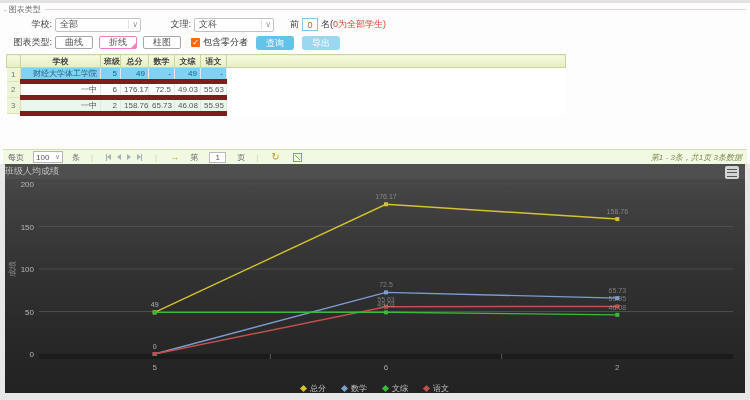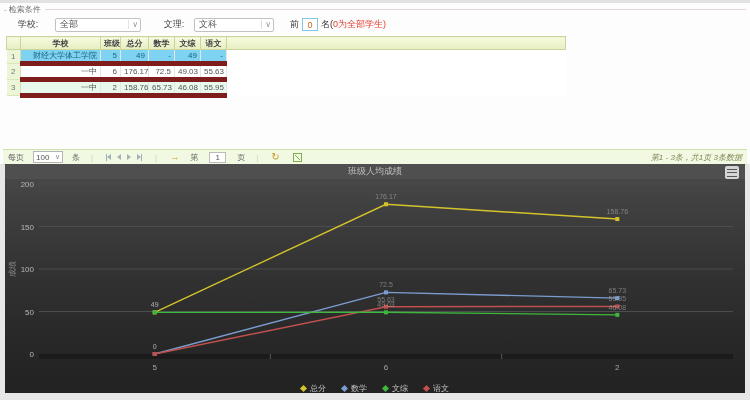--- a/index.html
+++ b/index.html
@@ -6,21 +6,21 @@
   body { margin:0; width:750px; height:400px; position:relative; background:#e7e7e7;
          font-family:"Liberation Sans", sans-serif; overflow:hidden; }
   .top-panel { position:absolute; top:0; left:0; width:750px; height:164px; background:#fdfdfd;
                border-top:3px solid #e2e2e2; padding:2px 4px 0 4px; }
   
   .legend-row { display:flex; align-items:center; height:9px; font-size:8px; color:#707070; }
   .legend-toggle { color:#999; margin-right:2px; }
   .legend-line { flex:1; border-top:1px solid #e6d6d6; margin-left:4px; }
   
   .frow { display:flex; align-items:center; height:15px; margin-top:3px; font-size:9px; color:#333; }
-  .flabel { width:48px; text-align:center; margin-right:3px; color:#444; white-space:nowrap; }
+  .flabel { width:48px; text-align:right; margin-right:3px; color:#444; white-space:nowrap; }
   .select { height:14px; border:1px solid #c2c2c2; background:#fff; display:flex; align-items:center;
             padding:0 2px 0 4px; font-size:9px; color:#555; border-radius:2px; cursor:pointer; }
   .select .chev { margin-left:auto; color:#999; font-size:8px; padding-left:3px; border-left:1px solid #e2e2e2; }
   .sel-school { width:86px; }
   .sel-track  { width:80px;gap:39px; }
   .lbl-track { margin-left:16px; }
   .lbl-top   { margin-left:16px; }
   .num-input { width:16px; height:13px; border:1px solid #84c6ea; text-align:center; font-size:9px;
                color:#c8651b; margin:0 3px; padding:0; background:#fff; }
   .red { color:#e23d2e; }
@@ -65,59 +65,69 @@
   .pinput { width:17px; height:11px; border:1px solid #bbb; text-align:center; font-size:8px; color:#555;
             padding:0; margin:0 2px; }
   .refresh { color:#c29a22; font-size:10px; line-height:10px; cursor:pointer; margin:0 2px; }
   .expand { width:9px; height:9px; border:1px solid #7fae4f; position:relative; cursor:pointer; margin:0 2px; }
   .expand::before { content:""; position:absolute; left:1px; top:1px; right:1px; bottom:1px;
             background:linear-gradient(45deg, transparent 44%, #7fae4f 44%, #7fae4f 56%, transparent 56%); }
   .pinfo { margin-left:auto; color:#7f8450; font-size:8px;font-style:italic; }
   
   .chart { position:absolute; left:5px; top:164px; width:740px; height:229px;
            background:linear-gradient(180deg,#4b4b4b 0%,#404040 18%,#333333 45%,#272727 80%,#222222 100%); }
-  .chart-title-bar { height:15px; background:#4f4f4f; display:flex; align-items:center; justify-content:center;
+  .chart-title-bar { height:15px; background:#4f4f4f; display:flex; align-items:center; justify-content:flex-start;
            color:#c2c2c2; font-size:9px; position:relative; }
   .chart-menu { position:absolute; right:6px; top:2px; width:14px; height:13px; background:#d5d5d5;
            border-radius:2px; padding:2.5px 2px; display:flex; flex-direction:column; justify-content:space-between;
            cursor:pointer; }
   .chart-menu div { height:1px; background:#555; }
   .chart-legend { height:17px; display:flex; justify-content:center; align-items:center; gap:16px;
            color:#c8c8c8; font-size:8px; }
   .lg-item { display:flex; align-items:center; cursor:pointer; }
   .lg-marker { width:5px; height:5px; transform:rotate(45deg); margin-right:4px; display:inline-block; }
   svg text { font-family:"Liberation Sans", sans-serif; }
 </style>
 </head>
 <body>
 
 <div class="top-panel">
   <div class="legend-row">
     <span class="legend-toggle">-</span>
-    <span>检索条件</span>
+    <span>图表类型</span>
     <span class="legend-line"></span>
   </div>
 
   <div class="frow">
     <span class="flabel">学校:</span>
     <span class="select sel-school">
       <span>全部</span>
       <span class="chev">∨</span>
     </span>
     <span class="flabel lbl-track" style="width:34px">文理:</span>
     <span class="select sel-track">
       <span>文科</span>
       <span class="chev">∨</span>
     </span>
     <span class="lbl-top">前</span>
     <input class="num-input" value="0" style="">
     <span>名(</span>
       <span class="red">0为全部学生)</span>
   </div>
 
+  <div class="frow">
+    <span class="flabel">图表类型:</span>
+    <span class="ctype">曲线</span>
+    <span class="ctype selected">折线</span>
+    <span class="ctype">柱图</span>
+    <span class="chk">✓</span>
+    <span>包含零分者</span>
+    <button class="btn btn-query">查询</button>
+    <button class="btn btn-export">导出</button>
+  </div>
 
   <table class="grid">
     <thead>
       <tr>
         <th style="width:14px"></th>
         <th style="width:80px">学校</th>
         <th style="width:20px">班级</th>
         <th style="width:28px">总分</th>
         <th style="width:26px">数学</th>
         <th style="width:26px">文综</th>

